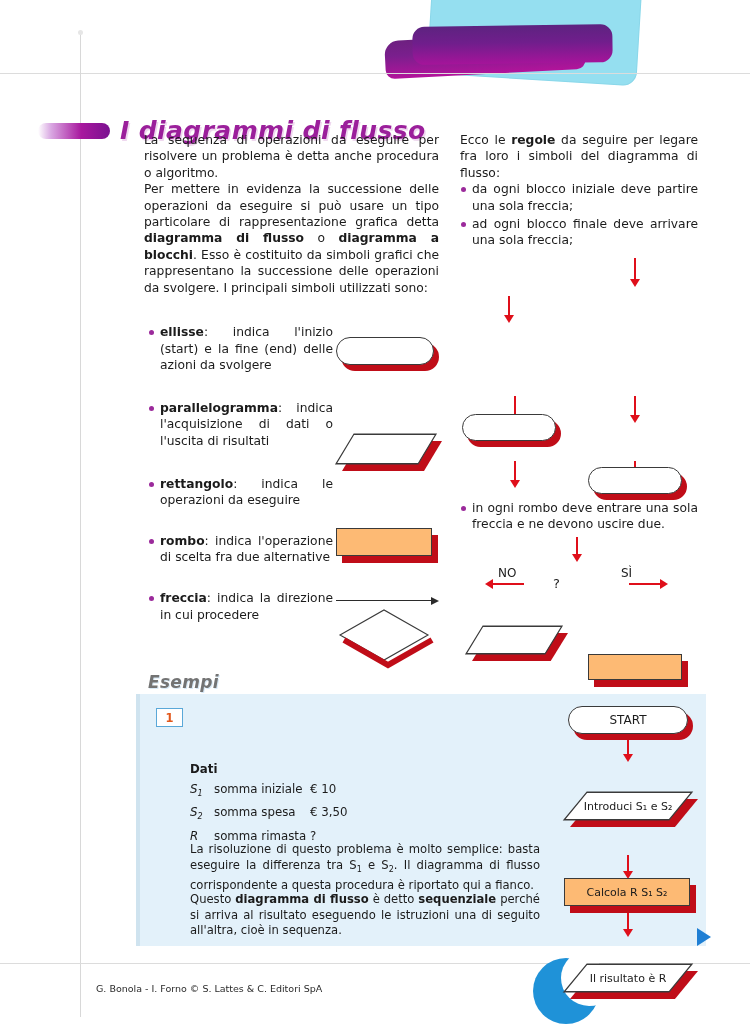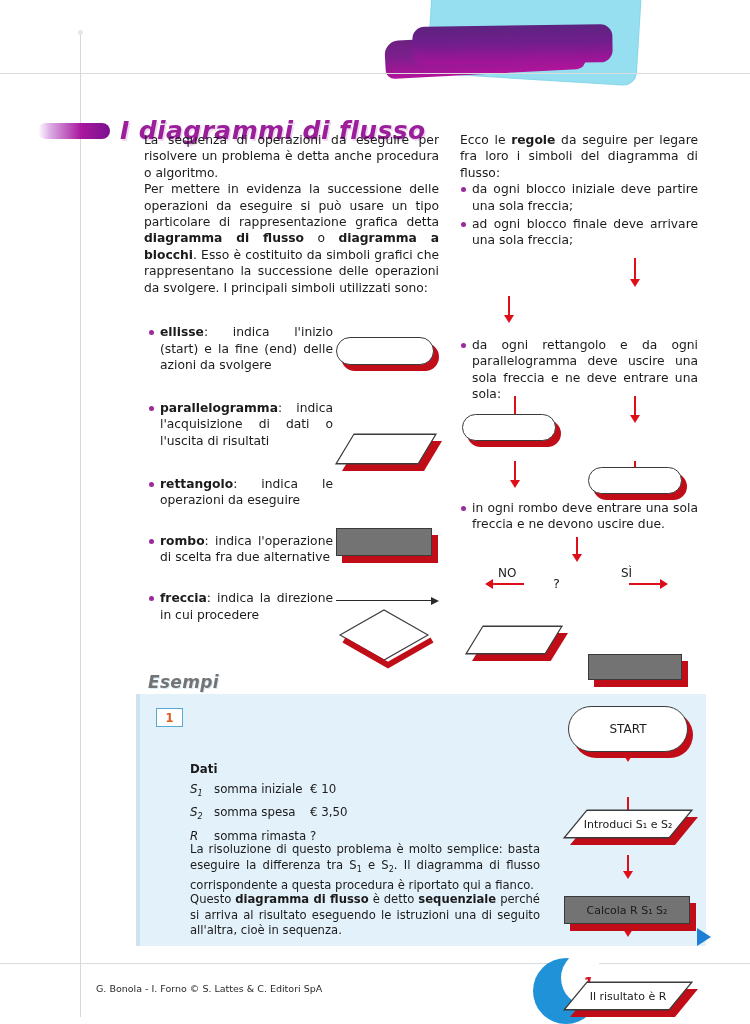--- a/index.html
+++ b/index.html
@@ -78,21 +78,21 @@
   .sh-stadium .fill{
     width:100%;height:100%;box-sizing:border-box;
     border:1.2px solid #3a3a3a;border-radius:999px;background:#fff;position:relative;z-index:2;
   }
   .sh-stadium .shadow{
     position:absolute;left:5px;top:6px;width:100%;height:100%;box-sizing:border-box;
     border-radius:999px;background:#c00d18;z-index:1;
   }
   .sh-rect .fill{
     width:100%;height:100%;box-sizing:border-box;
-    border:1.2px solid #3a3a3a;background:#737373;position:relative;z-index:2;
+    border:1.2px solid #3a3a3a;background:#fdba74;position:relative;z-index:2;
   }
   .sh-rect .shadow{
     position:absolute;left:6px;top:7px;width:100%;height:100%;box-sizing:border-box;
     background:#c00d18;z-index:1;
   }
   .sh-para .fill,.sh-para .shadow{
     position:absolute;left:0;top:0;width:100%;height:100%;
     clip-path:polygon(18% 0,100% 0,82% 100%,0 100%);
   }
   .sh-para .fill{background:#fff;z-index:2;}
@@ -269,25 +269,20 @@
     <div class="fill"></div>
   </div>
   <div class="arrow-v" style="left:508px;top:296px;height:20px;"></div>
 
   <div class="arrow-v" style="left:634px;top:258px;height:22px;"></div>
   <div class="shape sh-stadium" style="left:588px;top:292px;width:94px;height:27px;">
     <div class="shadow"></div>
     <div class="fill"></div>
   </div>
 
-  <div class="col" style="left:460px;top:337px;width:238px;">
-    <ul class="plain">
-      <li>da ogni rettangolo e da ogni parallelogramma deve uscire una sola freccia e ne deve entrare una sola:</li>
-    </ul>
-  </div>
 
   <div class="arrow-v" style="left:514px;top:396px;height:20px;"></div>
   <div class="shape sh-para" style="left:466px;top:424px;width:96px;height:28px;">
     <div class="shadow"></div>
     <div class="fill"></div>
     <svg width="102" height="34" viewBox="0 0 102 34">
       <polygon points="17,0 96,0 79,28 0,28" fill="none" stroke="#3a3a3a" stroke-width="1.2"></polygon>
     </svg>
   </div>
   <div class="arrow-v" style="left:514px;top:461px;height:20px;"></div>
@@ -341,21 +336,21 @@
         <div class="sym"><span>R</span><sub></sub></div>
         <div class="desc">somma rimasta</div>
         <div class="val">?</div>
       </div>
     </div>
 
     <div class="ex-para"><span>La risoluzione di questo problema è molto semplice: basta eseguire la differenza tra S</span><sub>1</sub><span> e S</span><sub>2</sub><span>. Il diagramma di flusso corrispondente a questa procedura è riportato qui a fianco.</span></div>
 
     <div class="ex-para2"><span>Questo </span><b>diagramma di flusso</b><span> è detto </span><b>sequenziale</b><span> perché si arriva al risultato eseguendo le istruzioni una di seguito all'altra, cioè in sequenza.</span></div>
 
-    <div class="shape sh-stadium" style="left:428px;top:12px;width:120px;height:46px;">
+    <div class="shape sh-stadium" style="left:428px;top:12px;width:120px;height:28px;">
       <div class="shadow"></div>
       <div class="fill" style="display:flex;align-items:center;justify-content:center;font-size:12px;">
         <span>START</span>
       </div>
     </div>
     <div class="arrow-v" style="left:487px;top:44px;height:17px;"></div>
 
     <div class="shape sh-para" style="left:424px;top:70px;width:128px;height:28px;">
       <div class="shadow"></div>
       <div class="fill"></div>

